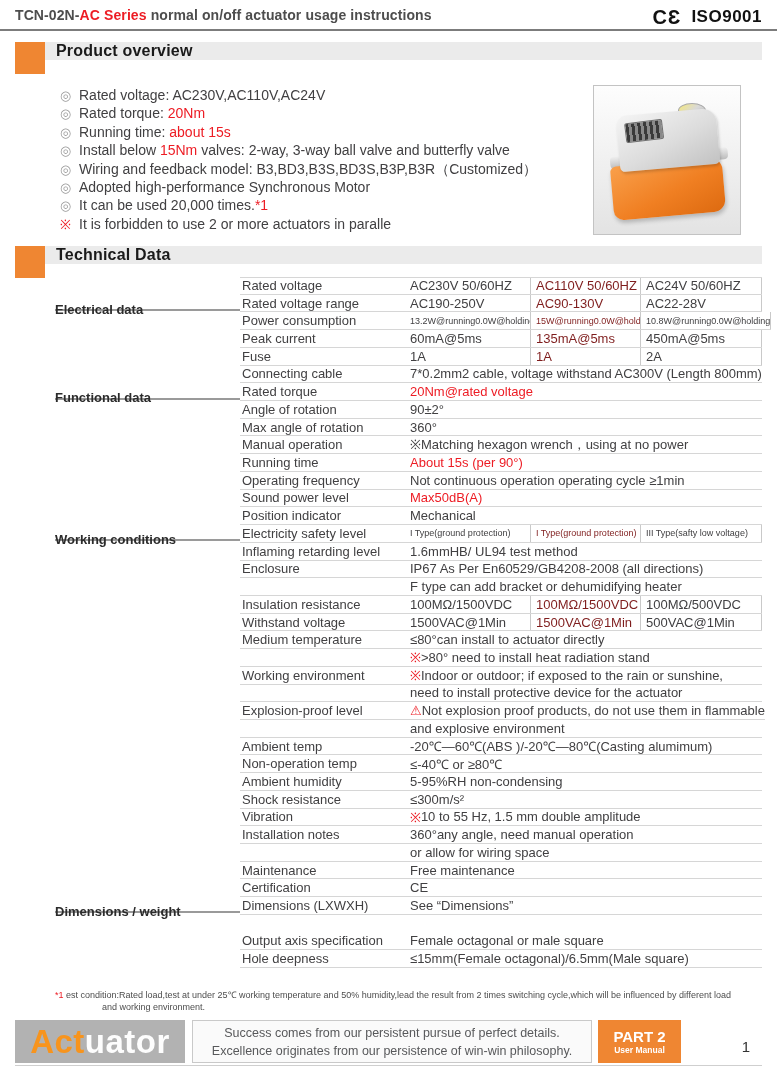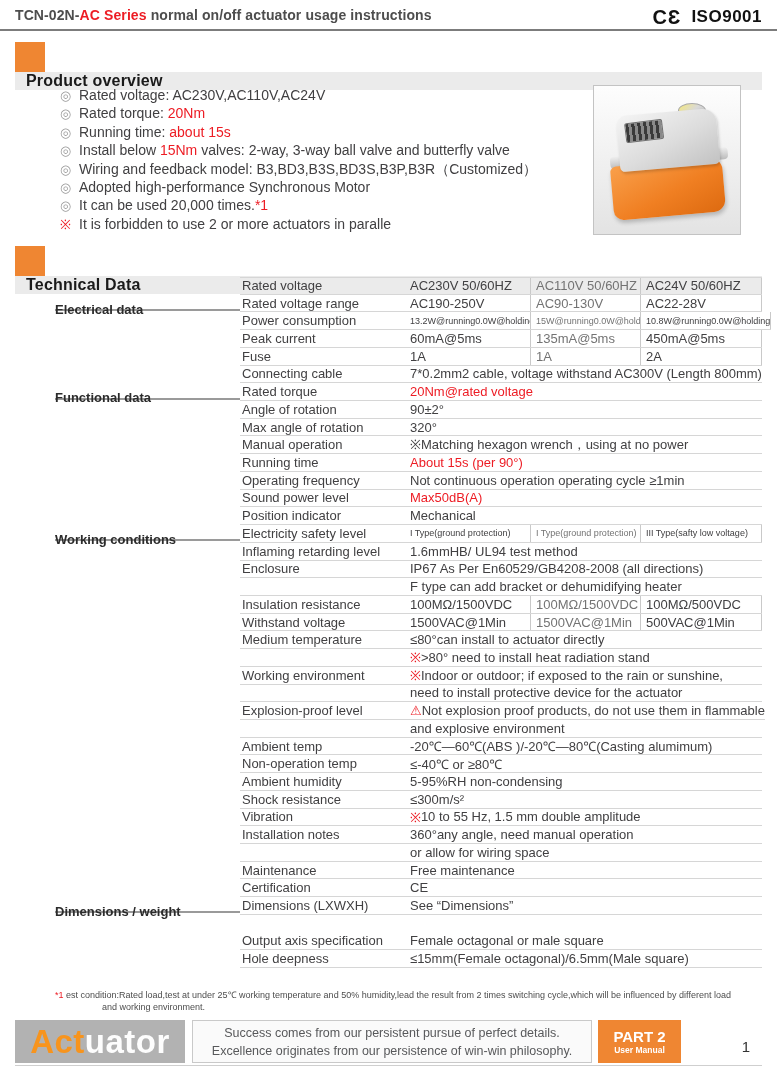--- a/index.html
+++ b/index.html
@@ -8,32 +8,32 @@
 
   
   .hdr { position:absolute; top:0; left:0; width:777px; height:31px; border-bottom:2px solid #7c7c7c; padding:7px 15px 0 15px; display:flex; justify-content:space-between; align-items:flex-start; }
   .hdr-title { font-size:14px; font-weight:bold; color:#4d4d4d; letter-spacing:0.1px; }
   .hdr-title .red { color:#ed1c24; }
   .hdr-right { display:flex; align-items:flex-start; gap:10px; }
   .ce { font-size:20px; font-weight:bold; color:#111; letter-spacing:1px; line-height:20px; }
   .iso { font-size:17px; font-weight:bold; color:#111; letter-spacing:0.5px; }
 
   
-  .sec { position:absolute; left:15px; width:747px; height:18px; display:flex;flex-direction:column; }
+  .sec { position:absolute; left:15px; width:747px; height:18px; display:flex; }
   .sec-sq { width:30px; height:32px; background:#ef8632; flex:0 0 30px; }
   .sec-bar { flex:1; background:#ebebeb; display:flex; align-items:center; padding-left:11px; }
   .sec-title { font-size:16px; font-weight:bold; color:#1a1a1a; letter-spacing:0.2px; }
 
   
   .ov-list { position:absolute; left:60px; top:87px; width:520px; }
   .bullet-item { display:flex; align-items:flex-start; height:18.4px; font-size:14px; color:#414042; white-space:nowrap; }
   .bullet-icon { width:19px; flex:0 0 19px; color:#9b9b9b; font-size:13px; line-height:18px; }
   .bullet-icon.red { color:#ed1c24; }
   .red { color:#ed1c24; }
-  .blue { color:#737373; }
+  .blue { color:#7f1d1d; }
 
   
   .product-box { position:absolute; left:593px; top:85px; width:148px; height:150px; border:1px solid #c3c3c3; background:linear-gradient(180deg,#fdfdfd 0%,#eeeeee 60%,#e3e3e3 100%); }
   .act-dome { position:absolute; left:84px; top:17px; width:28px; height:15px; background:linear-gradient(135deg,#f5e87a 0%,#d9d9d9 55%,#bfbfbf 100%); border-radius:50%; border:1px solid #a8a8a8; }
   .act-top { position:absolute; left:24px; top:26px; width:100px; height:56px; background:linear-gradient(155deg,#f4f4f4 0%,#dcdcdc 55%,#c2c2c2 100%); border-radius:10px 14px 5px 5px; transform:rotate(-5deg); box-shadow:1px 2px 3px rgba(0,0,0,.18); }
   .act-grid { position:absolute; left:8px; top:7px; width:38px; height:20px; background:repeating-linear-gradient(90deg,#3a3a3a 0 3px,#8a8a8a 3px 6px); border:1px solid #6f6f6f; border-radius:2px; transform:rotate(-2deg); }
   .act-bottom { position:absolute; left:18px; top:76px; width:112px; height:54px; background:linear-gradient(155deg,#f9a04b 0%,#f07f22 55%,#dd6a10 100%); border-radius:6px 12px 12px 10px; transform:rotate(-5deg); box-shadow:1px 3px 4px rgba(0,0,0,.22); }
   .act-band { position:absolute; left:16px; top:66px; width:118px; height:12px; background:linear-gradient(180deg,#efefef,#bdbdbd); border-radius:4px; transform:rotate(-5deg); }
 
   
@@ -283,21 +283,21 @@
         </div>
       </div>
       <div class="trow">
         <div class="tcat"></div>
         <div class="tmain">
           <div class="tprop">
             <span>Max angle of rotation</span>
           </div>
           <div class="tvals one">
             <div class="tcell">
-              <span>320°</span>
+              <span>360°</span>
             </div>
           </div>
         </div>
       </div>
       <div class="trow">
         <div class="tcat"></div>
         <div class="tmain">
           <div class="tprop">
             <span>Manual operation</span>
           </div>

